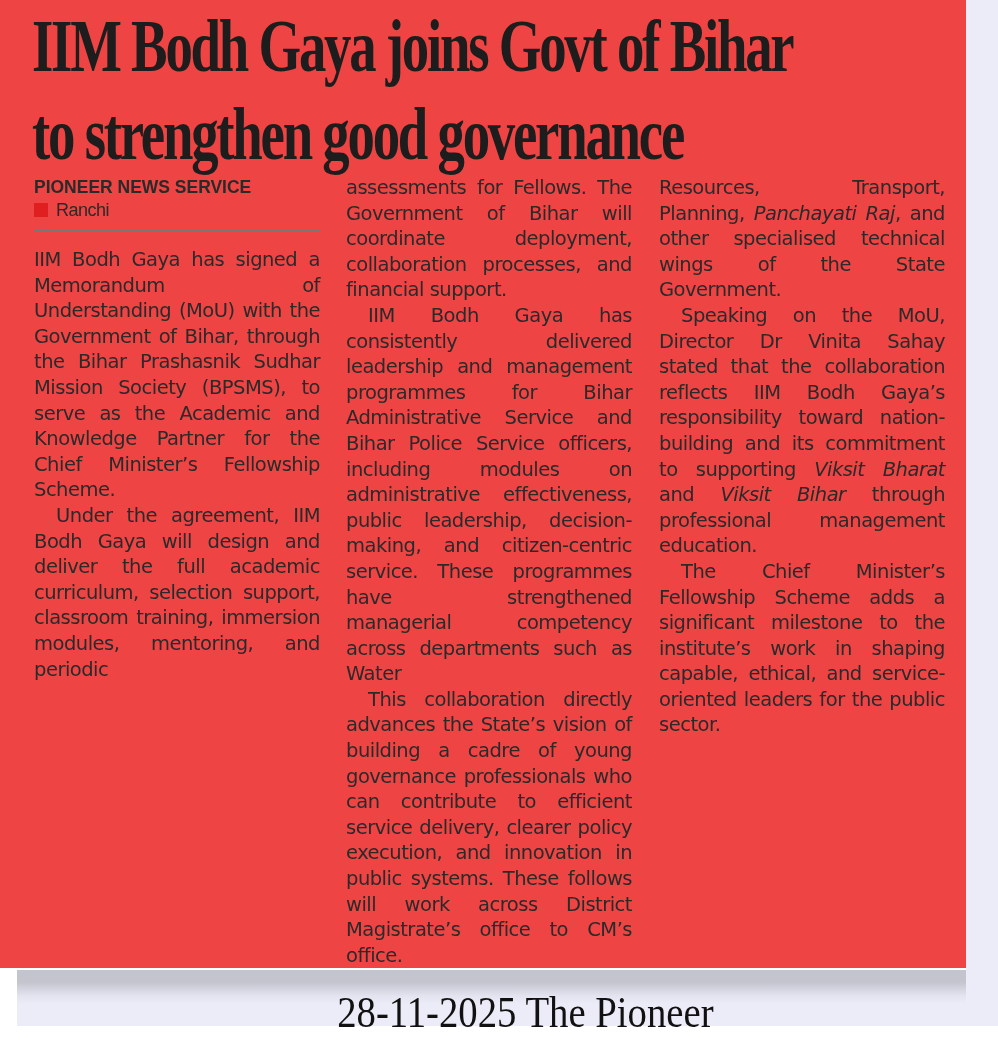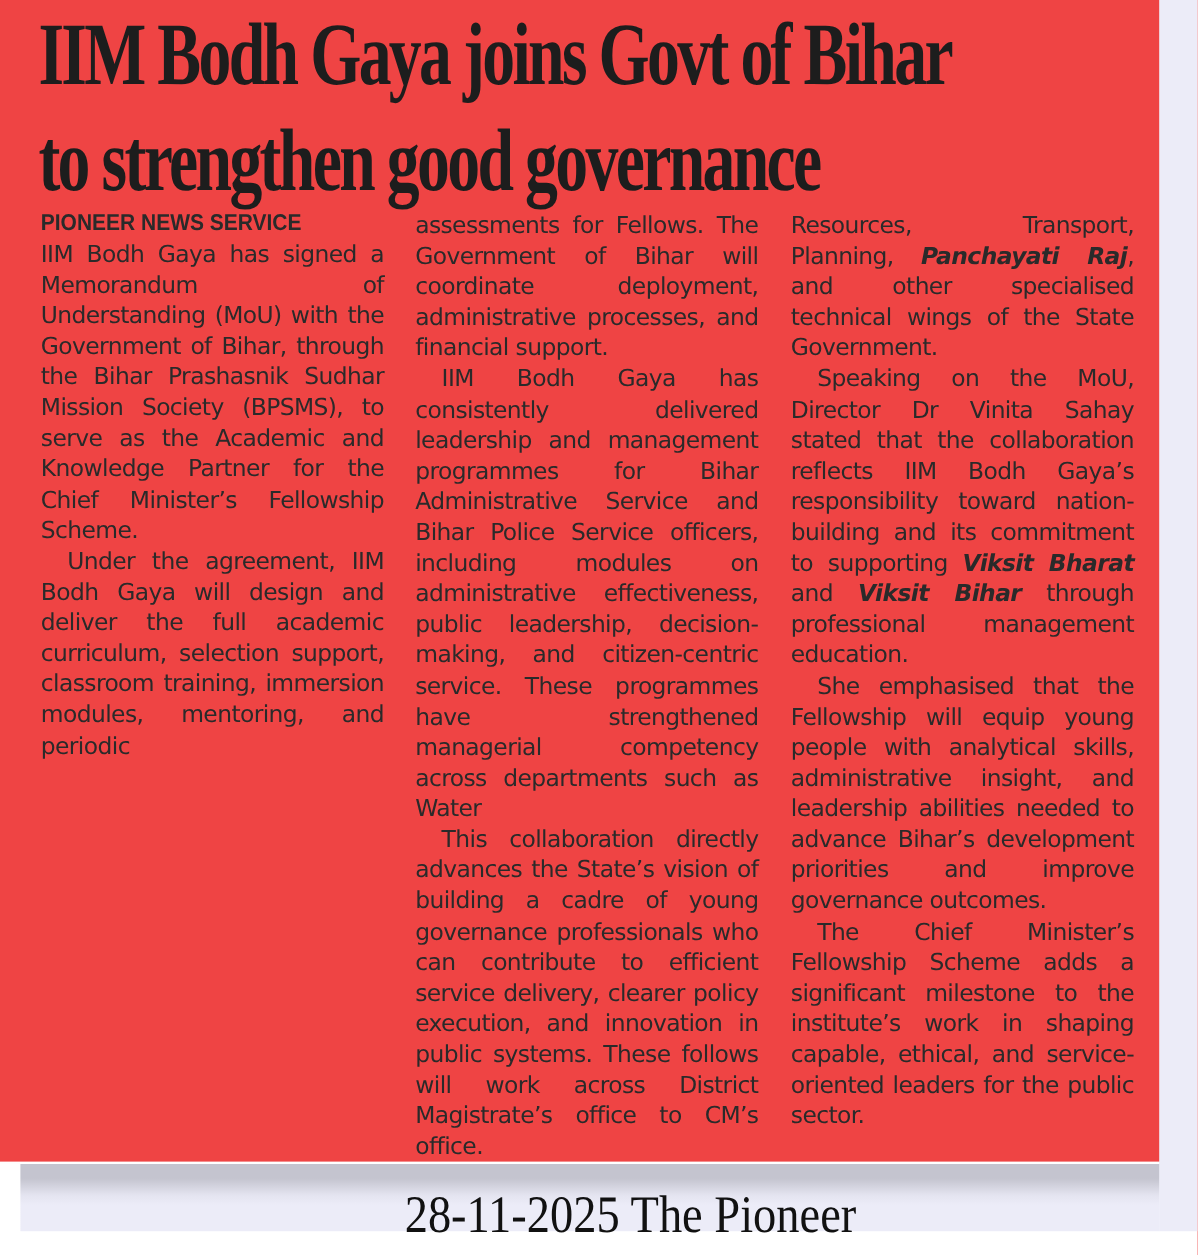--- a/index.html
+++ b/index.html
@@ -46,21 +46,21 @@
   .dateline {
     display:flex; align-items:center; gap:8px;
     font-family:"Liberation Sans", sans-serif; font-size:18px; color:#2a2a2a;
     line-height:22px; padding-bottom:8px; border-bottom:2px solid #777;
     margin-bottom:16px;
   }
   .red-square { width:14px; height:14px; background:#e02020; display:inline-block; }
   p { margin:0; text-indent:0; }
   p.indent { text-indent:22px; }
   .first { text-indent:0; }
-  em { font-style:italic;font-weight:bold; }
+  em { font-style:italic; }
   .bottom-band {
     position:absolute; left:17px; top:970px; width:949px; height:56px;
     background:linear-gradient(to bottom, #c4c4cf 0px, #c4c4cf 12px, #e4e4f0 26px, #ececf8 34px, #ececf8 56px);
   }
   .caption {
     position:absolute; left:0; top:988px; width:998px; text-align:center;
     font-family:"Liberation Serif", "DejaVu Serif", serif;
     font-size:44px; line-height:50px; color:#111;
     transform:scaleX(0.88); transform-origin:center;
     padding-left:60px; box-sizing:border-box;
@@ -73,33 +73,36 @@
 
 <div class="clip">
   <div class="headline">
     <div>IIM Bodh Gaya joins Govt of Bihar</div>
     <div>to strengthen good governance</div>
   </div>
 
   <div class="cols">
     <div class="col col1">
       <div class="byline">PIONEER NEWS SERVICE</div>
+      <div class="dateline">
+        <span class="red-square"></span>
+        <span>Ranchi</span>
+      </div>
       <p class="first">IIM Bodh Gaya has signed a Memorandum of Understanding (MoU) with the Government of Bihar, through the Bihar Prashasnik Sudhar Mission Society (BPSMS), to serve as the Academic and Knowledge Partner for the Chief Minister’s Fellowship Scheme.</p>
       <p class="indent">Under the agreement, IIM Bodh Gaya will design and deliver the full academic curriculum, selection support, classroom training, immersion modules, mentoring, and periodic</p>
     </div>
 
     <div class="col col2">
-      <p class="first">assessments for Fellows. The Government of Bihar will coordinate deployment, administrative processes, and financial support.</p>
+      <p class="first">assessments for Fellows. The Government of Bihar will coordinate deployment, collaboration processes, and financial support.</p>
       <p class="indent">IIM Bodh Gaya has consistently delivered leadership and management programmes for Bihar Administrative Service and Bihar Police Service officers, including modules on administrative effectiveness, public leadership, decision-making, and citizen-centric service. These programmes have strengthened managerial competency across departments such as Water</p>
       <p class="indent">This collaboration directly advances the State’s vision of building a cadre of young governance professionals who can contribute to efficient service delivery, clearer policy execution, and innovation in public systems. These follows will work across District Magistrate’s office to CM’s office.</p>
     </div>
 
     <div class="col col3">
       <p class="first"><span>Resources, Transport, Planning, </span><em>Panchayati Raj</em><span>, and other specialised technical wings of the State Government.</span></p>
       <p class="indent"><span>Speaking on the MoU, Director Dr Vinita Sahay stated that the collaboration reflects IIM Bodh Gaya’s responsibility toward nation-building and its commitment to supporting </span><em>Viksit Bharat</em><span> and </span><em>Viksit Bihar</em><span> through professional management education.</span></p>
-      <p class="indent">She emphasised that the Fellowship will equip young people with analytical skills, administrative insight, and leadership abilities needed to advance Bihar’s development priorities and improve governance outcomes.</p>
       <p class="indent">The Chief Minister’s Fellowship Scheme adds a significant milestone to the institute’s work in shaping capable, ethical, and service-oriented leaders for the public sector.</p>
     </div>
   </div>
 </div>
 
 <div class="bottom-band"></div>
 <div class="caption">28-11-2025  The Pioneer</div>
 
 </body></html>

